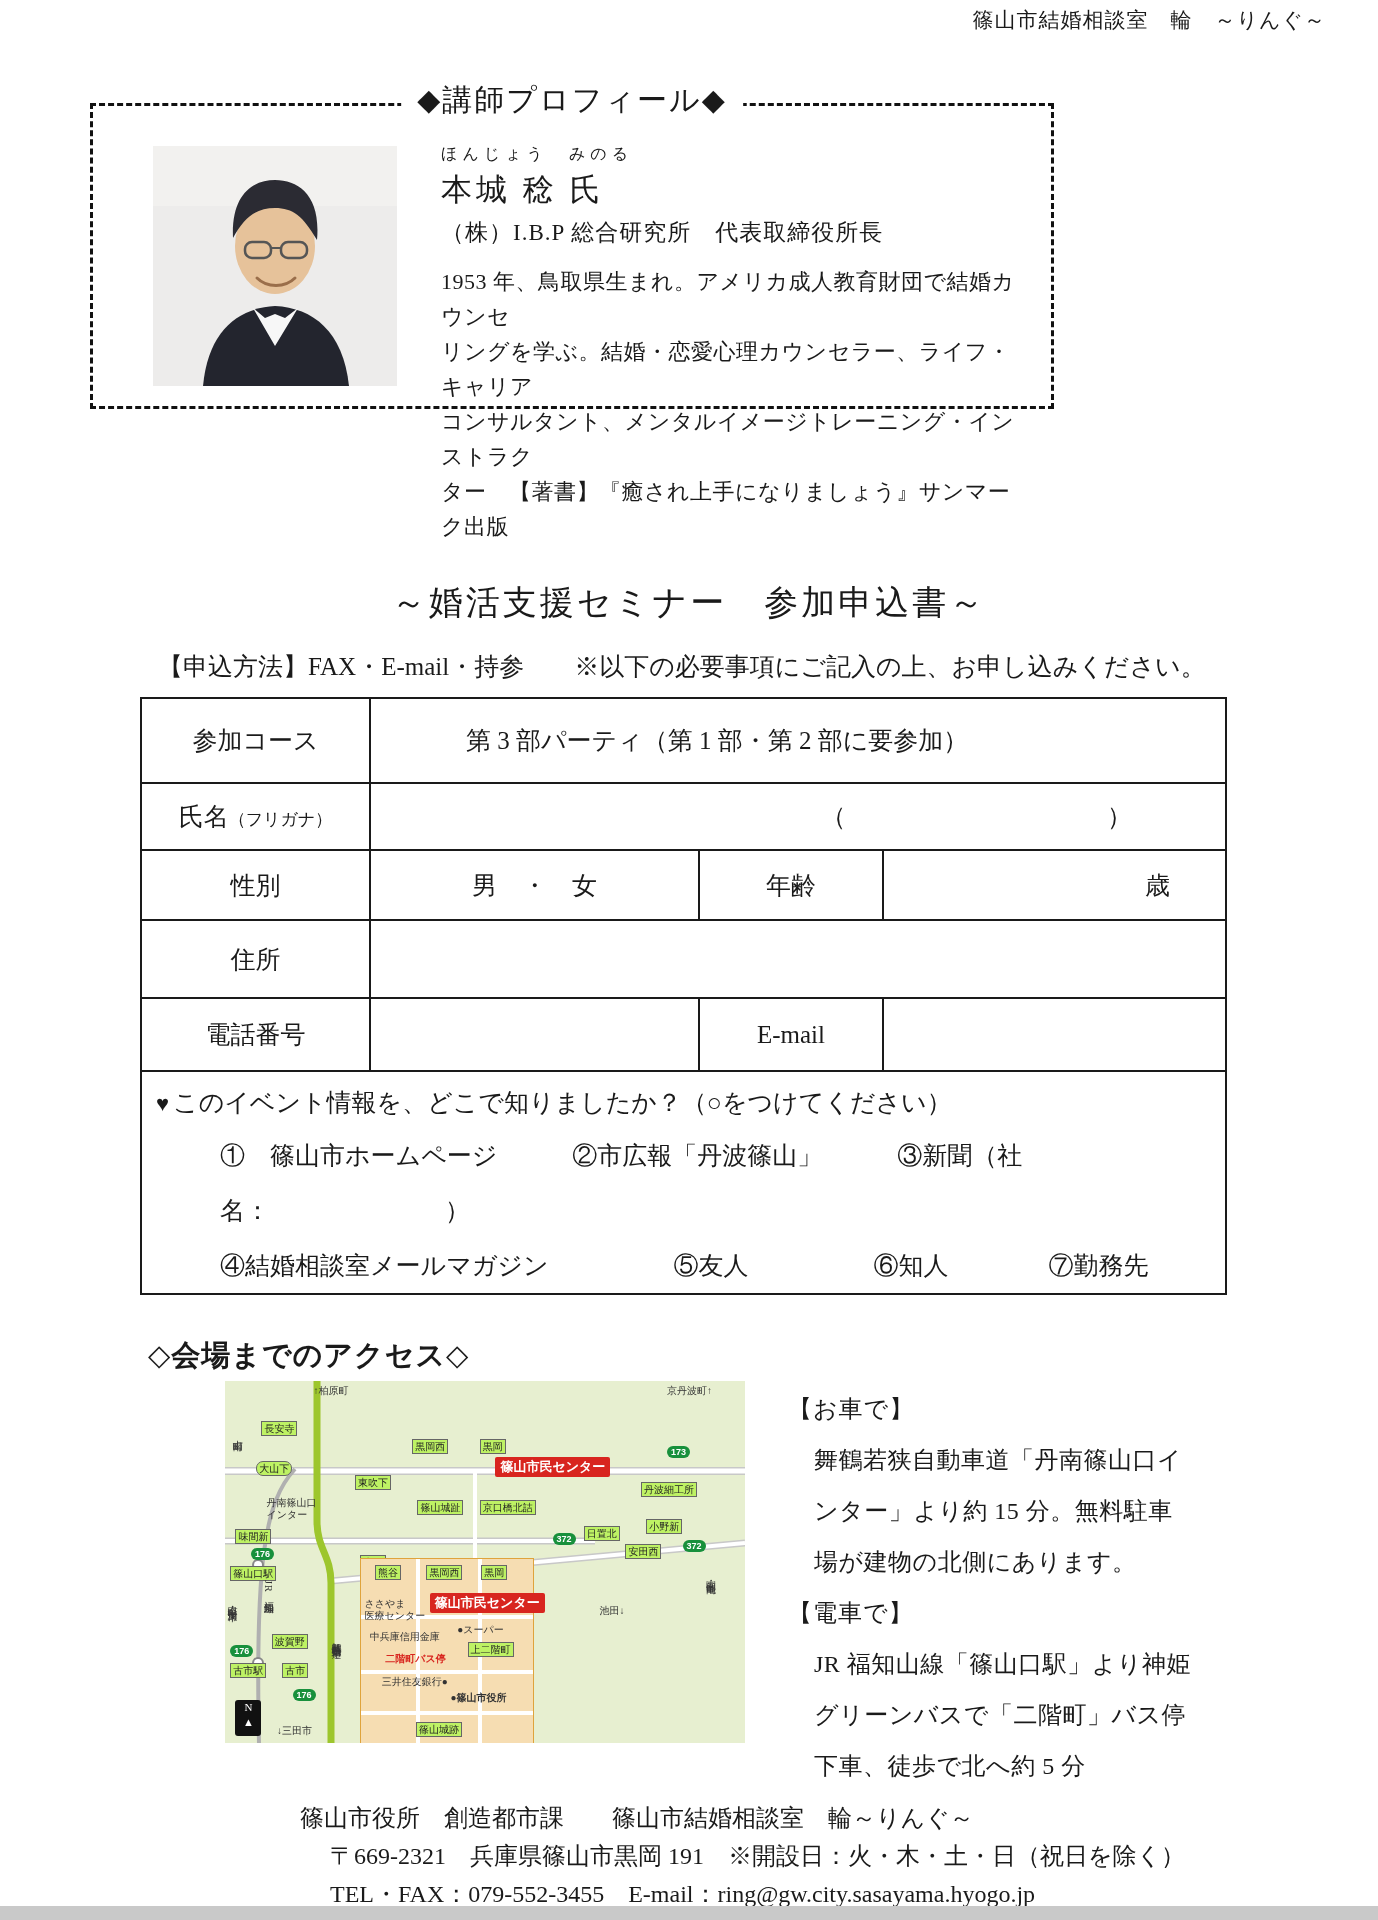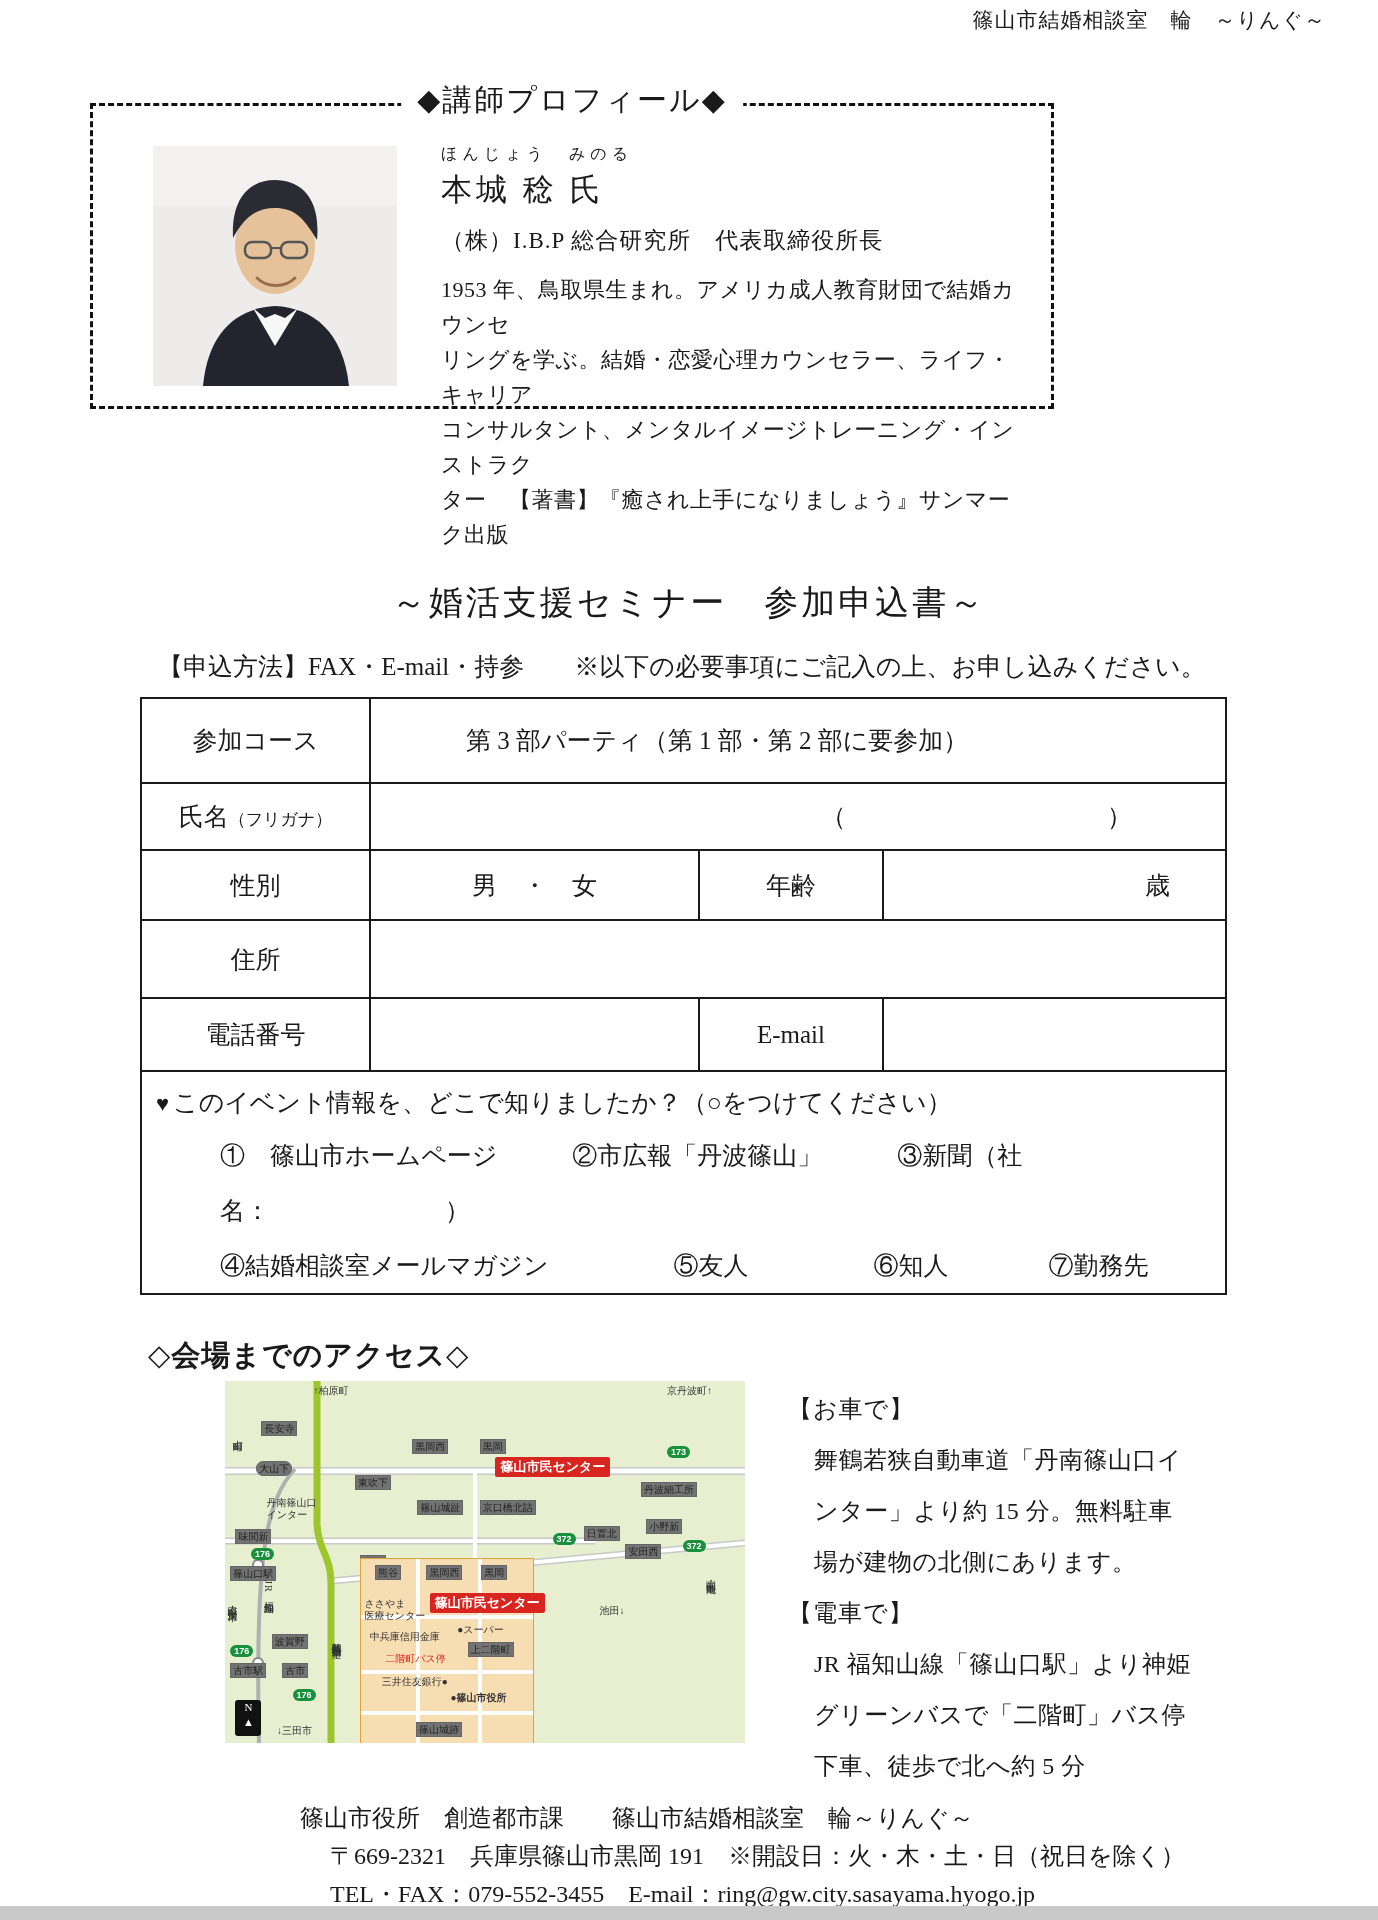--- a/index.html
+++ b/index.html
@@ -10,21 +10,21 @@
 
   
   .profile-box{position:absolute;left:90px;top:103px;width:958px;height:300px;border:3px dashed #111;}
   .box-title{position:absolute;left:50%;top:-26px;transform:translateX(-50%);background:#fff;
              padding:0 16px;font-size:30px;letter-spacing:2px;white-space:nowrap;}
   .photo{position:absolute;left:60px;top:40px;width:244px;height:240px;background:#edecea;}
   .photo svg{display:block;width:100%;height:100%;}
   .p-text{position:absolute;left:348px;top:38px;width:575px;}
   .furigana{font-size:16px;letter-spacing:5px;}
   .lect-name{font-size:31px;letter-spacing:4px;margin-top:4px;}
-  .lect-title{font-size:23px;margin-top:14px;letter-spacing:1px;}
+  .lect-title{font-size:23px;margin-top:6px;letter-spacing:1px;}
   .lect-bio{font-size:22px;margin-top:16px;line-height:35px;white-space:pre-line;letter-spacing:0.5px;}
 
   
   .seminar-title{position:absolute;left:0;top:580px;width:100%;text-align:center;
                  font-size:34px;letter-spacing:3px;}
   .method-line{position:absolute;left:158px;top:650px;width:1090px;font-size:25px;white-space:nowrap;}
 
   table.form-table{position:absolute;left:140px;top:697px;width:1085px;border-collapse:collapse;table-layout:fixed;}
   table.form-table td{border:2px solid #1a1a1a;font-size:25px;padding:0;}
   td.lbl{text-align:center;}
@@ -47,29 +47,29 @@
   
   .access-heading{position:absolute;left:148px;top:1336px;font-size:29px;font-weight:bold;
                   font-family:"Liberation Sans","DejaVu Sans",sans-serif;letter-spacing:1px;}
   .access-map{position:absolute;left:225px;top:1381px;width:520px;height:362px;background:#e7efd0;overflow:hidden;}
   .access-map svg.roads{position:absolute;left:0;top:0;z-index:0;}
   .map-inset{position:absolute;left:26%;top:49%;width:33%;height:51%;background:#f6ddb2;
              border:1px solid #dfa33c;z-index:2;}
   .st-h{position:absolute;left:0;right:0;height:4px;background:#fff;}
   .st-v{position:absolute;top:0;bottom:0;width:4px;background:#fff;}
 
-  .ml-box{position:absolute;font-size:10px;background:#737373;border:1px solid #666;padding:0 2px;
+  .ml-box{position:absolute;font-size:10px;background:#bef264;border:1px solid #666;padding:0 2px;
           line-height:13px;white-space:nowrap;color:#222;z-index:1;}
   .ml-plain{position:absolute;font-size:10px;color:#333;line-height:12px;white-space:pre-line;z-index:1;}
   .ml-vplain{position:absolute;writing-mode:vertical-rl;font-size:10px;color:#333;letter-spacing:1px;z-index:1;}
   .ml-badge{position:absolute;background:#d8251f;color:#fff;font-weight:bold;font-size:13px;
             font-family:"Liberation Sans",sans-serif;padding:1px 5px;white-space:nowrap;border-radius:2px;z-index:3;}
   .ml-shield{position:absolute;background:#18903c;color:#fff;font-size:9px;font-weight:bold;
              padding:1px 4px;border-radius:9px;z-index:2;font-family:"Liberation Sans",sans-serif;}
-  .ml-red{position:absolute;color:#d8251f;font-size:10px;font-weight:normal;white-space:nowrap;z-index:3;}
+  .ml-red{position:absolute;color:#d8251f;font-size:10px;font-weight:bold;white-space:nowrap;z-index:3;}
   .ml-compass{position:absolute;background:#111;color:#fff;width:26px;height:36px;text-align:center;
               font-size:11px;line-height:15px;border-radius:3px;white-space:pre-line;z-index:2;}
 
   .access-text{position:absolute;left:788px;top:1384px;width:430px;font-size:24px;line-height:51px;}
   .acc-title{letter-spacing:1px;}
   .acc-lines{white-space:pre-line;padding-left:26px;letter-spacing:0.5px;}
 
   
   .footer-badge{position:absolute;left:146px;top:1799px;width:114px;height:106px;background:#3b3b3d;
                 border:3px solid #6db33f;border-radius:14px;color:#fff;

